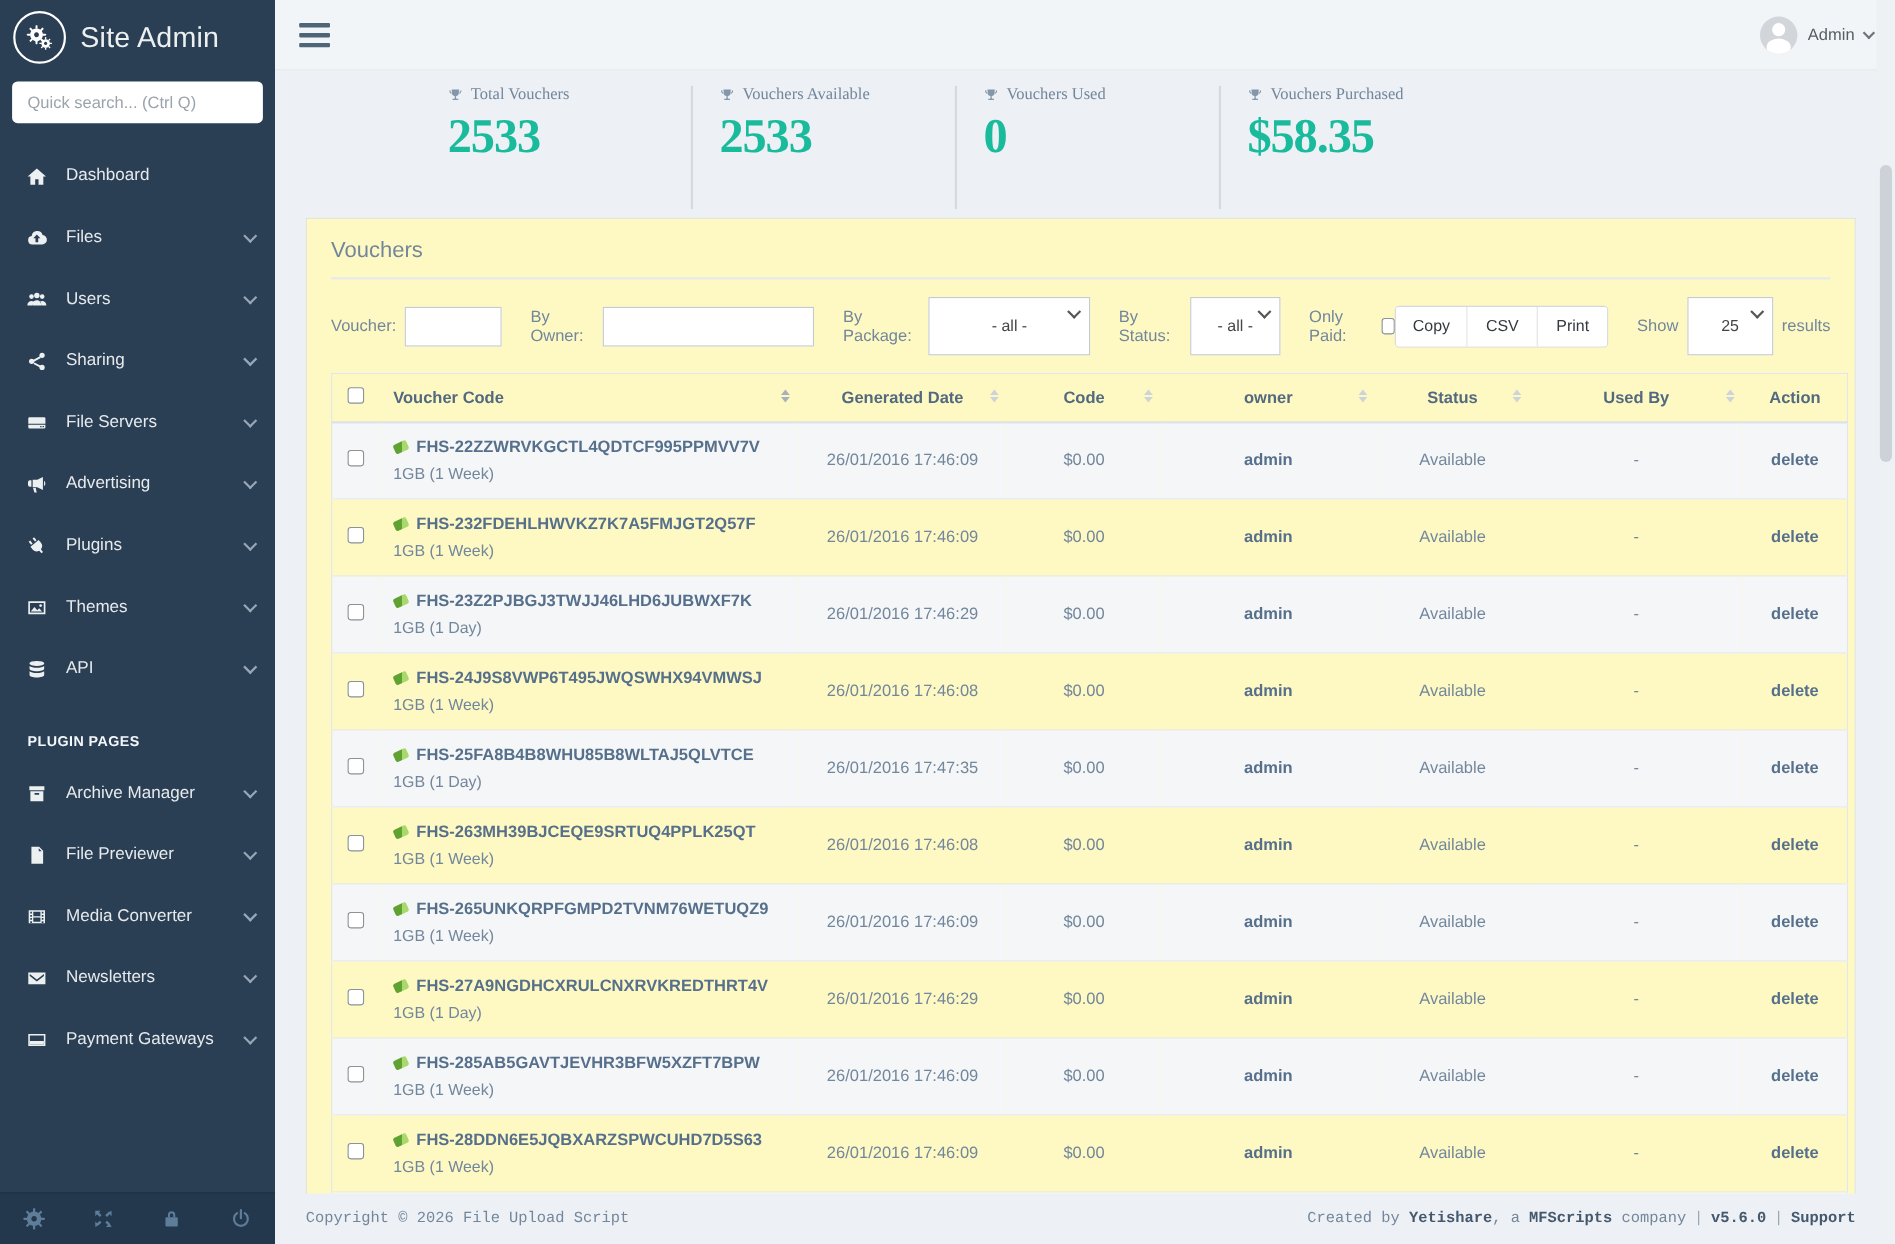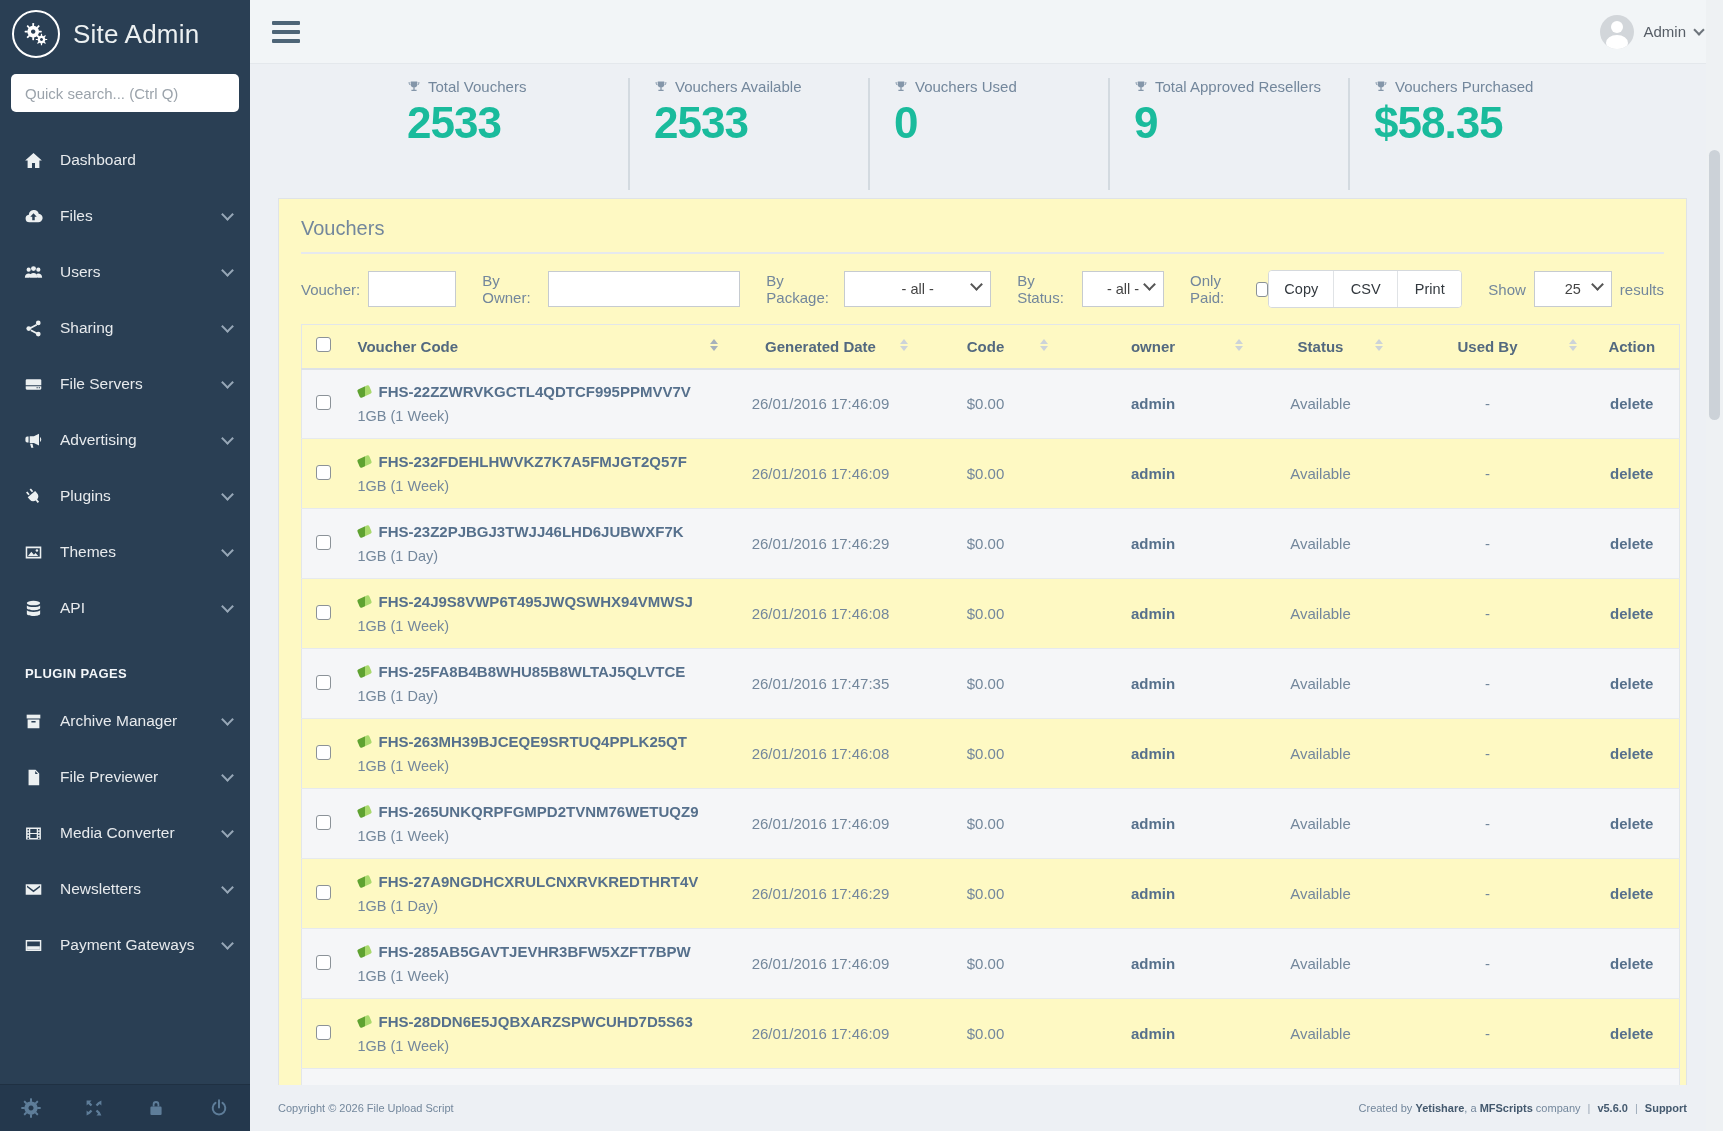--- a/index.html
+++ b/index.html
@@ -38,40 +38,40 @@
     align-items:center;justify-content:space-between;padding:0 20px;flex:0 0 auto;box-sizing:border-box;}
   .hamburger{display:inline-block;cursor:pointer;padding:4px 2px;}
   .hamburger i{display:block;width:28px;height:4px;background:#4e6577;border-radius:1px;margin:5px 0;}
   .userbox{display:flex;align-items:center;gap:9px;cursor:pointer;color:#565d66;font-size:15px;}
   .avatar{width:34px;height:34px;border-radius:50%;background:#d2d6da;position:relative;overflow:hidden;display:block;}
   .avatar .hd{position:absolute;left:11px;top:6px;width:12px;height:12px;border-radius:50%;background:#fff;}
   .avatar .bd{position:absolute;left:6px;top:20px;width:22px;height:16px;border-radius:50%;background:#fff;}
   .userbox .chev{border-color:#6d747b;width:6px;height:6px;}
   
   .stats{height:126px;display:flex;padding:14px 36px 0 0;box-sizing:border-box;flex:0 0 auto;}
-  .stat{padding-left:24px;box-sizing:border-box;}
+  .stat{padding-left:24px;box-sizing:border-box;font-family:Liberation Serif, serif;}
   .stat.first{flex:0 0 378px;padding-left:157px;}
   .stat.mid{flex:0 0 240px;}
   .stat.last{flex:1;}
   .stat.divided{border-left:2px solid #d3dae0;}
   .stat-label{display:flex;align-items:center;gap:7px;font-size:15px;color:#73879c;}
   .ict{width:14px;height:14px;fill:#8496a9;display:block;}
   .stat-value{font-size:44px;font-weight:bold;color:#1abb9c;margin-top:3px;letter-spacing:-1px;}
   
   .card{background:#fef9c3;border:1px solid #dfe3e7;border-bottom:none;margin:8px 36px 0 28px;
     padding:18px 22px 0 22px;flex:1;overflow:hidden;box-sizing:border-box;}
   .card h2{margin:0;font-size:20px;font-weight:400;color:#73879c;}
   .card-divider{border-bottom:2px solid #e6e9ed;margin-top:12px;}
   .filterbar{display:flex;align-items:center;justify-content:space-between;margin-top:16px;font-size:15px;color:#73879c;}
   .fgroup{display:flex;align-items:center;gap:8px;}
   .filterbar .gap{margin-left:18px;}
   .txt{height:36px;border:1px solid #c6cbd0;border-radius:0;padding:0 8px;font-size:14.5px;
     color:#444;box-sizing:border-box;font-family:"Liberation Sans",sans-serif;outline:none;background:#fff;}
   .sel{position:relative;display:inline-block;}
-  .sel select{appearance:none;-webkit-appearance:none;height:36px;border:1px solid #c6cbd0;
+  .sel select{appearance:none;-webkit-appearance:none;height:53px;border:1px solid #c6cbd0;
     background:#fff;font-size:14.5px;color:#444;border-radius:0;padding:0 24px 0 24px;
     text-align:center;text-align-last:center;font-family:"Liberation Sans",sans-serif;
     box-sizing:border-box;outline:none;width:100%;}
   .sel .chev{position:absolute;right:10px;top:13px;border-color:#555;pointer-events:none;}
   input[type="checkbox"]{appearance:none;-webkit-appearance:none;width:15px;height:15px;
     border:1px solid #8b9298;border-radius:3px;background:#fff;margin:0;cursor:pointer;}
   .btn-group{display:flex;border:1px solid #d5d9dd;border-radius:4px;overflow:hidden;background:#fff;}
   .btn{height:36px;min-width:64px;padding:0 14px;background:#fff;border:none;color:#33393f;
     font-size:14.5px;cursor:pointer;font-family:"Liberation Sans",sans-serif;}
   .btn + .btn{border-left:1px solid #e0e3e6;}
@@ -95,21 +95,21 @@
   a.dellink{color:#56708c;font-weight:bold;text-decoration:none;}
   .sort{position:absolute;right:8px;top:50%;margin-top:-7px;}
   .sort i{display:block;width:0;height:0;border-left:4px solid transparent;border-right:4px solid transparent;}
   .sort .up{border-bottom:5px solid #ccd3d9;margin-bottom:2px;}
   .sort .dn{border-top:5px solid #ccd3d9;}
   th.th-vc .up{border-bottom-color:#a6b1bb;}
   th.th-vc .dn{border-top-color:#a6b1bb;}
   tr.stub td{height:40px;background:#f5f6f8;}
   
   .footer{height:46px;flex:0 0 auto;display:flex;align-items:center;justify-content:space-between;
-    padding:0 36px 0 28px;font-size:11px;color:#73879c;box-sizing:border-box;}
+    padding:0 36px 0 28px;font-size:14px;color:#73879c;box-sizing:border-box;font-family:Liberation Mono, monospace;}
   .fb{font-weight:bold;color:#44596e;text-decoration:none;}
   .sep{margin:0 7px;color:#9aa8b6;}
   
   .scrollbar{position:absolute;right:0;top:0;width:17px;height:1131px;background:#eef1f3;z-index:6;}
   .scrollbar .thumb{position:absolute;left:3px;top:150px;width:11px;height:270px;border-radius:6px;background:#ccd2d8;}
 </style>
 </head>
 <body>
 
 <div class="sidebar">
@@ -374,31 +374,20 @@
       <div class="stat mid divided">
         <div class="stat-label">
           <span>
             <svg class="ict" viewBox="0 0 20 20">
               <path d="M5.4 2h9.2v4a4.6 4.6 0 0 1-9.2 0zM9.1 10.2h1.8V14H9.1zM6.3 14h7.4v1.7H6.3zM4.6 3.2H2.1c.1 2.3 1.2 3.9 3 4.3L4.6 6C3.9 5.6 3.5 4.6 3.4 3.4l1.2.8zM15.4 3.2h2.5c-.1 2.3-1.2 3.9-3 4.3l.5-1.5c.7-.4 1.1-1.4 1.2-2.6l-1.2.8z"></path>
             </svg>
           </span>
           <span>Vouchers Used</span>
         </div>
         <div class="stat-value">0</div>
-      </div>
-      <div class="stat mid divided">
-        <div class="stat-label">
-          <span>
-            <svg class="ict" viewBox="0 0 20 20">
-              <path d="M5.4 2h9.2v4a4.6 4.6 0 0 1-9.2 0zM9.1 10.2h1.8V14H9.1zM6.3 14h7.4v1.7H6.3zM4.6 3.2H2.1c.1 2.3 1.2 3.9 3 4.3L4.6 6C3.9 5.6 3.5 4.6 3.4 3.4l1.2.8zM15.4 3.2h2.5c-.1 2.3-1.2 3.9-3 4.3l.5-1.5c.7-.4 1.1-1.4 1.2-2.6l-1.2.8z"></path>
-            </svg>
-          </span>
-          <span>Total Approved Resellers</span>
-        </div>
-        <div class="stat-value">9</div>
       </div>
       <div class="stat last divided">
         <div class="stat-label">
           <span>
             <svg class="ict" viewBox="0 0 20 20">
               <path d="M5.4 2h9.2v4a4.6 4.6 0 0 1-9.2 0zM9.1 10.2h1.8V14H9.1zM6.3 14h7.4v1.7H6.3zM4.6 3.2H2.1c.1 2.3 1.2 3.9 3 4.3L4.6 6C3.9 5.6 3.5 4.6 3.4 3.4l1.2.8zM15.4 3.2h2.5c-.1 2.3-1.2 3.9-3 4.3l.5-1.5c.7-.4 1.1-1.4 1.2-2.6l-1.2.8z"></path>
             </svg>
           </span>
           <span>Vouchers Purchased</span>
         </div>

